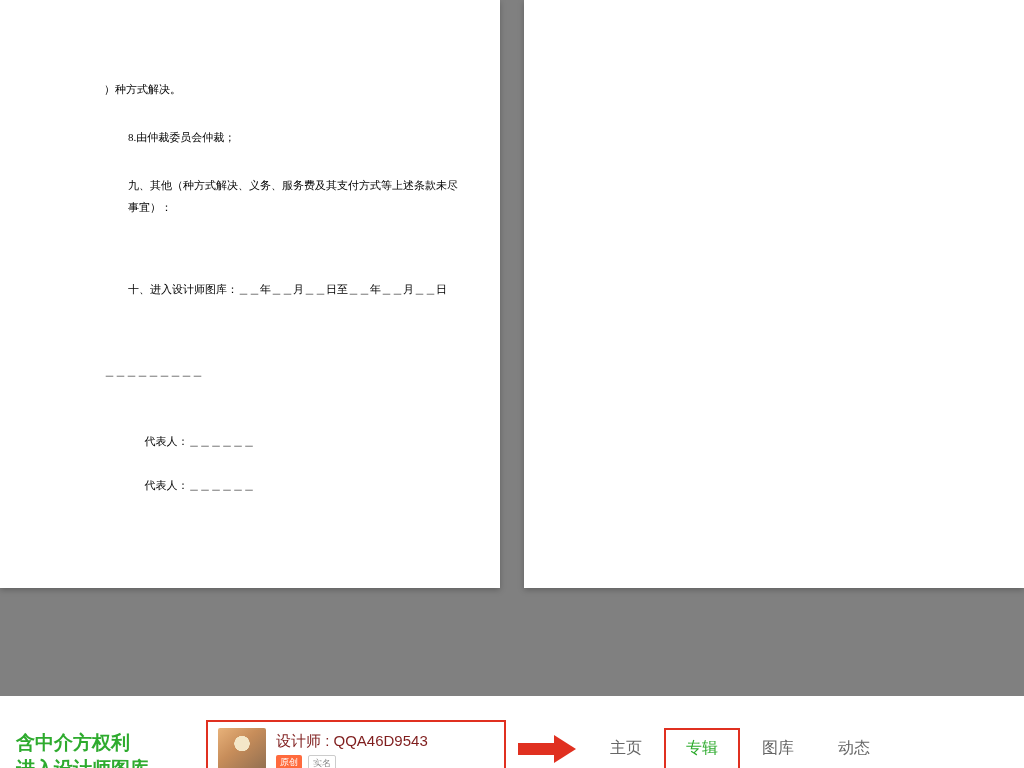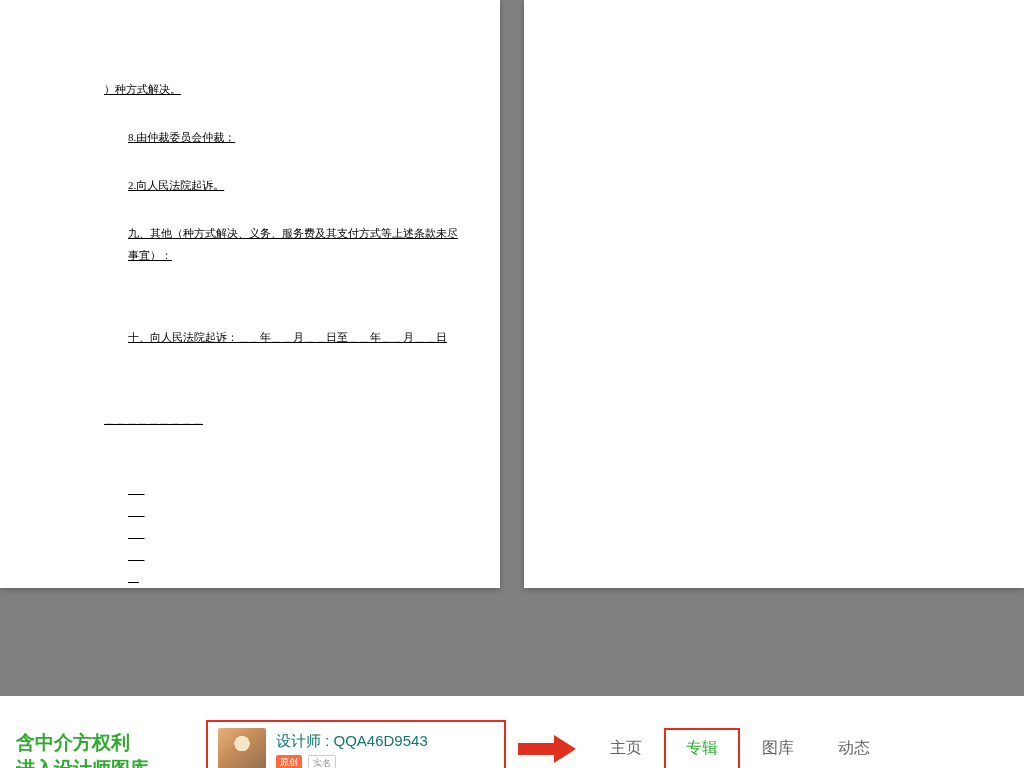--- a/index.html
+++ b/index.html
@@ -15,21 +15,20 @@
     display: flex;
     gap: 24px;
     padding: 0 0 0 0;
   }
   .page {
     background: #ffffff;
     width: 500px;
     height: 588px;
     box-shadow: 0 2px 6px rgba(0,0,0,0.25);
     position: relative;
-    text-decoration: underline;
   }
   .page-left {
     margin-left: 0;
     padding: 78px 34px 40px 104px;
   }
   .page-right {
     padding: 78px 34px 40px 104px;
   }
   .doc-line {
     font-size: 11px;
@@ -99,21 +98,21 @@
     border-radius: 50%;
   }
   .card-info {
     display: flex;
     flex-direction: column;
     gap: 4px;
   }
   .card-title {
     font-family: "Microsoft YaHei", sans-serif;
     font-size: 15px;
-    color: #0f766e;
+    color: #7f1d1d;
   }
   .badge-row { display: flex; gap: 6px; }
   .badge {
     font-size: 9px;
     padding: 1px 4px;
     border-radius: 2px;
     font-family: "Microsoft YaHei", sans-serif;
   }
   .badge.red { background: #ff6a3d; color: #fff; }
   .badge.gray { border: 1px solid #ccc; color: #888; background: #fff; }
@@ -161,28 +160,32 @@
     padding: 8px 20px 14px 20px;
   }
 </style>
 </head>
 <body>
 
 <div class="pages-wrap">
   <div class="page page-left">
     <div class="doc-line">）种方式解决。</div>
     <div class="doc-line indent1">8.由仲裁委员会仲裁；</div>
-    <div class="doc-line indent1">2.向人民法院起诉。</div>
     <div class="doc-line indent1">九、其他（种方式解决、义务、服务费及其支付方式等上述条款未尽事宜）：</div>
     <div class="gap-big"></div>
-    <div class="doc-line indent1">十、向人民法院起诉：＿＿年＿＿月＿＿日至＿＿年＿＿月＿＿日</div>
+    <div class="doc-line indent1">十、进入设计师图库：＿＿年＿＿月＿＿日至＿＿年＿＿月＿＿日</div>
     <div class="gap-big"></div>
 
     <div class="doc-line" style="padding-left:0;">＿＿＿＿＿＿＿＿＿</div>
 
+    <div class="doc-line indent1 sig">
+      <span>代表人：＿＿＿＿＿＿</span>
+      <span style="display:inline-block; width:64px;"></span>
+      <span>代表人：＿＿＿＿＿＿</span>
+    </div>
 
     <div class="doc-line indent1 no-mb">
       <span style="display:inline-block; width:8px;"></span>
       
       <span style="display:inline-block; width:50px;"></span>
       
     </div>
 
   </div>
 

